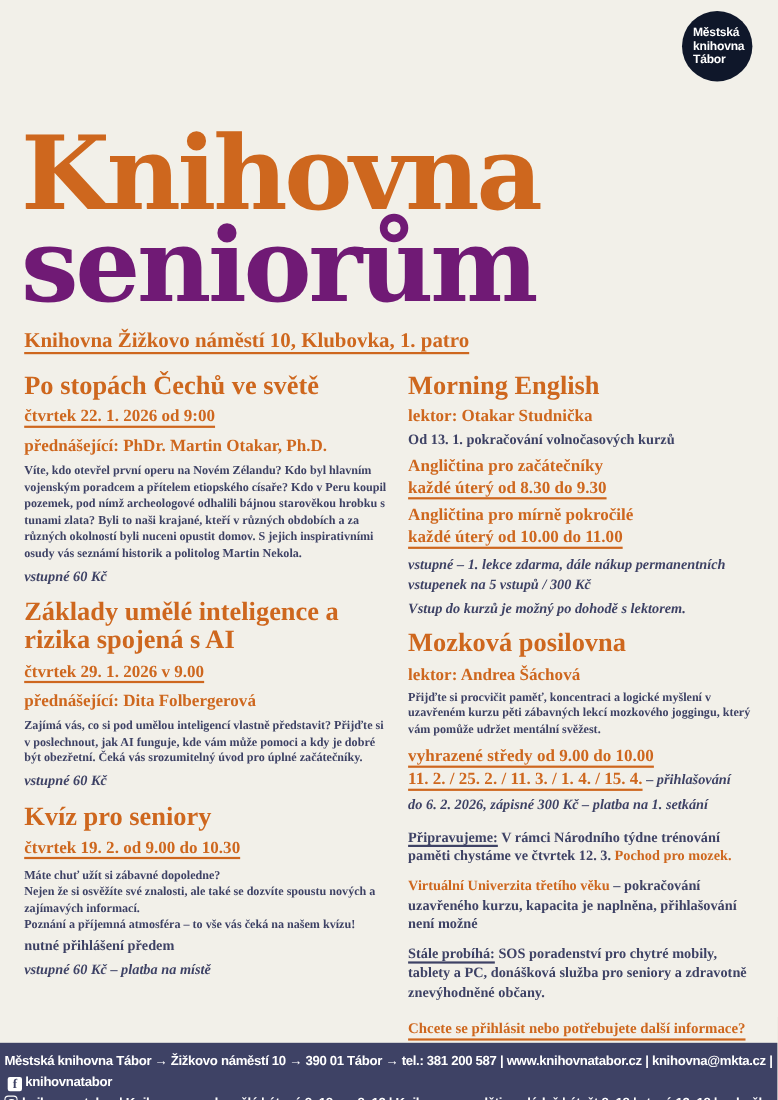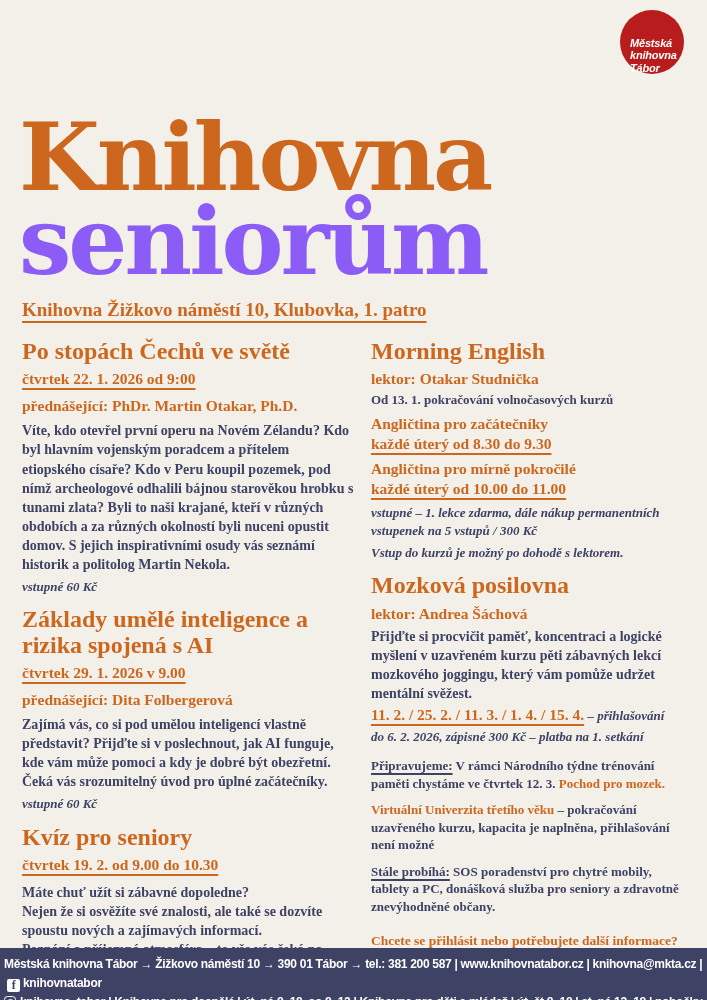--- a/index.html
+++ b/index.html
@@ -15,39 +15,38 @@
   
   .issue {
     position: absolute; top: 20px; left: 22px;
     font-family: "DejaVu Serif", serif;
     font-size: 26px; font-weight: bold; font-style: italic;
     color: #ce671e; letter-spacing: -0.5px;
   }
   .logo {
     position: absolute; top: 10px; right: 23px;
     width: 64px; height: 64px; border-radius: 50%;
-    background: #b91c1c;
-    display: flex; align-items: flex-end;
+    background: #0f172a;
+    display: flex; align-items: center;
     padding-left: 10px;
-    font-style: italic;
   }
   .logo-text {
     font-family: "Liberation Sans", sans-serif;
     font-size: 11px; font-weight: bold; color: #ffffff;
     line-height: 1.12; white-space: pre-line; letter-spacing: -0.2px;
   }
   
   .title {
     position: absolute; top: 116px; left: 19px;
     font-family: "DejaVu Serif", serif;
     font-weight: bold; font-size: 93px; line-height: 0.9;
     letter-spacing: -3px;
   }
   .title .l1 { color: #ce671e; display: block; }
-  .title .l2 { color: #8b5cf6; display: block; }
+  .title .l2 { color: #701a75; display: block; }
   .address {
     position: absolute; top: 299px; left: 22px;
     font-size: 19px; font-weight: bold; color: #ce671e;
     text-decoration: underline; text-decoration-thickness: 2px; text-underline-offset: 5px; text-align: center;
   }
   
   .columns {
     position: absolute; top: 339px; left: 22px; right: 19px;
     display: flex; gap: 16px;
   }
@@ -57,21 +56,21 @@
   h2 {
     font-size: 24px; line-height: 1.06; color: #ce671e;
     font-weight: bold; margin: 0 0 6px;
   }
   .section { margin-bottom: 12px; }
   .sub { font-size: 15.5px; font-weight: bold; color: #ce671e; }
   .u2  { text-decoration: underline; text-decoration-thickness: 2px; text-underline-offset: 4px; }
   .date { margin: 0 0 9px; }
   .lect { margin: 0 0 6px; }
   .body {
-    font-size: 14px; line-height: 1.36; font-weight: bold;
+    font-size: 11px; line-height: 1.36; font-weight: bold;
     color: #3e4265;
   }
   .pre { white-space: pre-line; }
   .note { font-size: 13px; font-weight: bold; color: #3e4265; margin-top: 3px; }
   .it {
     font-size: 13px; font-weight: bold; font-style: italic;
     color: #3e4265; margin-top: 4px; line-height: 1.35;
   }
   
   .intro { font-size: 13px; font-weight: bold; color: #3e4265; margin: 4px 0 2px; }
@@ -175,20 +174,21 @@
         <div class="sub course-label">Angličtina pro mírně pokročilé</div>
         <div class="sub u2 course-time">každé úterý od 10.00 do 11.00</div>
         <div class="it">vstupné – 1. lekce zdarma, dále nákup permanentních vstupenek na 5 vstupů / 300 Kč</div>
         <div class="it">Vstup do kurzů je možný po dohodě s lektorem.</div>
       </div>
 
       <div class="section">
         <h2>Mozková posilovna</h2>
         <div class="sub">lektor: Andrea Šáchová</div>
         <p class="body mt8" style="margin-top:4px">Přijďte si procvičit paměť, koncentraci a logické myšlení v uzavřeném kurzu pěti zábavných lekcí mozkového joggingu, který vám pomůže udržet mentální svěžest.</p>
+        <div class="sub u2 mt8">vyhrazené středy od 9.00 do 10.00</div>
         <div class="dates-line">
           <span class="sub u2">11. 2. / 25. 2. / 11. 3. / 1. 4. / 15. 4.</span><span class="sufx"> – přihlašování</span>
         </div>
         <div class="it">do 6. 2. 2026, zápisné 300 Kč – platba na 1. setkání</div>
       </div>
 
       <div>
         <p class="ann">
           <span class="lbl">Připravujeme:</span><span> V rámci Národního týdne trénování paměti chystáme ve čtvrtek 12. 3. </span><span class="hl">Pochod pro mozek.</span>
         </p>

